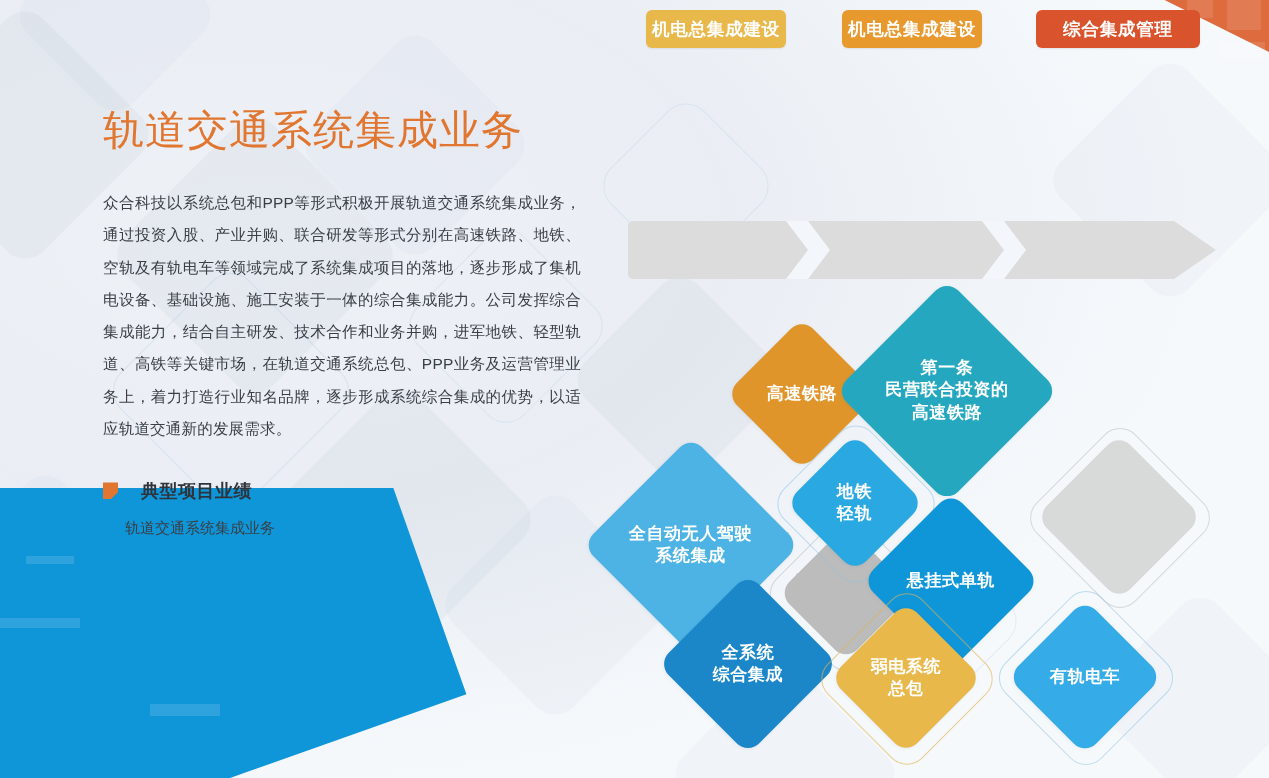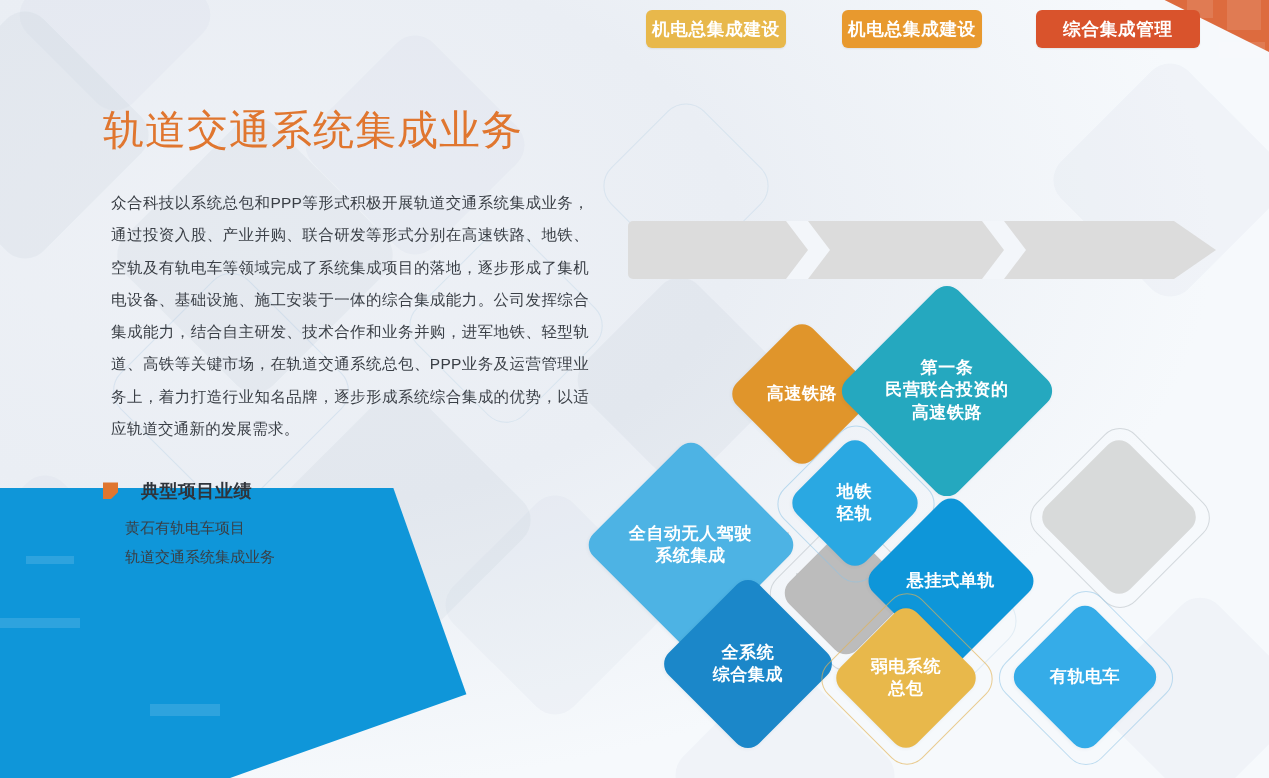--- a/index.html
+++ b/index.html
@@ -51,21 +51,21 @@
 
   
   .left{position:absolute;left:103px;top:108px;width:500px;}
   .title{
     font-size:41px;font-weight:normal;color:#e0762f;
     letter-spacing:1px;line-height:1.1;margin:0 0 34px 0;
     white-space:nowrap;
   }
   .body-p{
     font-size:15.5px;color:#3a3f46;line-height:2.08;
-    margin:8px;text-align:justify;width:478px;
+    margin:0;text-align:justify;width:478px;
     letter-spacing:.2px;
   }
   .sec-head{
     display:flex;align-items:center;gap:23px;
     margin-top:34px;margin-bottom:10px;
   }
   .flag{
     width:15px;height:17px;background:#e0762f;flex:0 0 auto;
     clip-path:polygon(0 0,100% 0,100% 58%,50% 100%,0 100%);
   }
@@ -154,21 +154,20 @@
 
   <div class="left">
     <h1 class="title">轨道交通系统集成业务</h1>
     <p class="body-p">众合科技以系统总包和PPP等形式积极开展轨道交通系统集成业务，通过投资入股、产业并购、联合研发等形式分别在高速铁路、地铁、空轨及有轨电车等领域完成了系统集成项目的落地，逐步形成了集机电设备、基础设施、施工安装于一体的综合集成能力。公司发挥综合集成能力，结合自主研发、技术合作和业务并购，进军地铁、轻型轨道、高铁等关键市场，在轨道交通系统总包、PPP业务及运营管理业务上，着力打造行业知名品牌，逐步形成系统综合集成的优势，以适应轨道交通新的发展需求。</p>
 
     <div class="sec-head">
       <span class="flag"></span>
       <span class="sec-title">典型项目业绩</span>
     </div>
 
-    <div class="proj">黄石有轨电车项目</div>
     <div class="proj">轨道交通系统集成业务</div>
   </div>
 
   <div class="band" style="background: rgb(220, 220, 220);">
     <div class="sep" style="left:158px;"></div>
     <div class="sep" style="left:354px;"></div>
   </div>
   <div>
     <div class="tab" style="left: 646px; width: 140px; background: rgb(232, 184, 75);">机电总集成建设</div>
     <div class="tab" style="left: 842px; width: 140px; background: rgb(232, 153, 46);">机电总集成建设</div>

